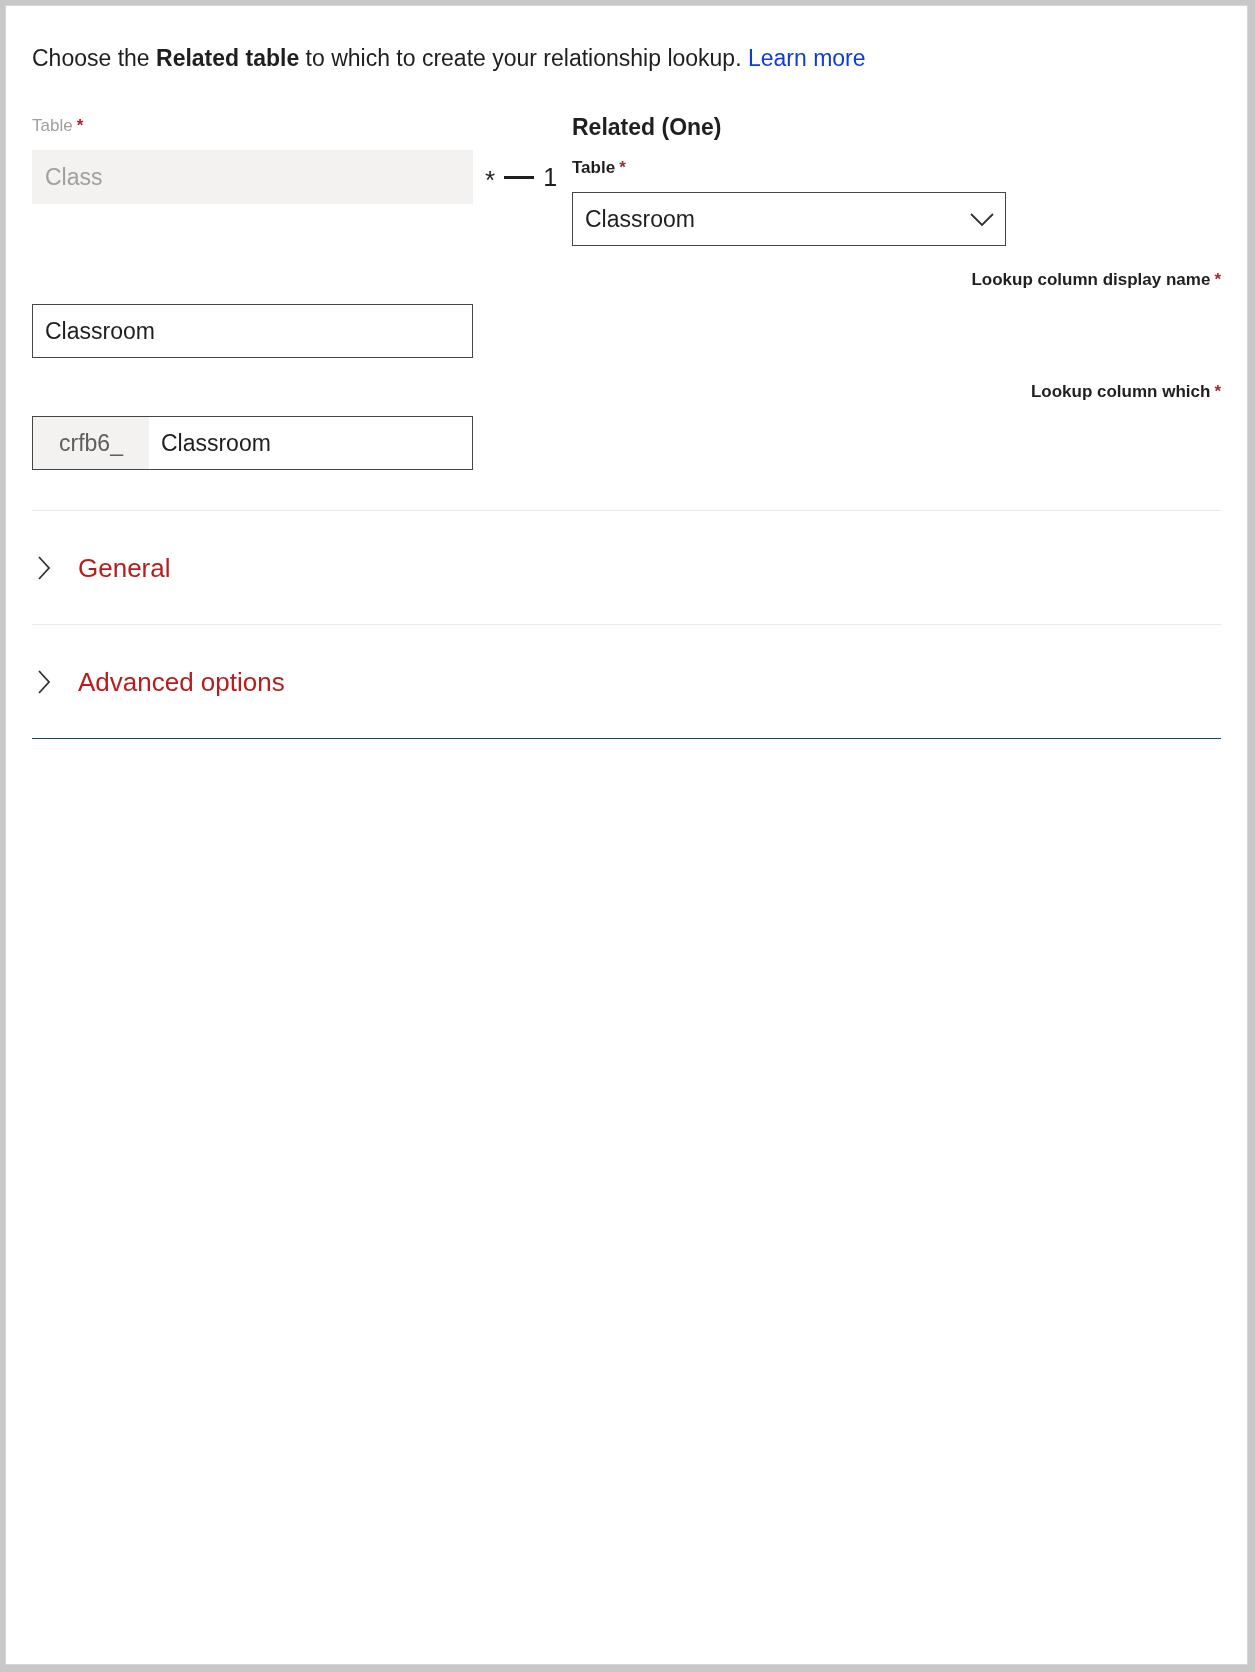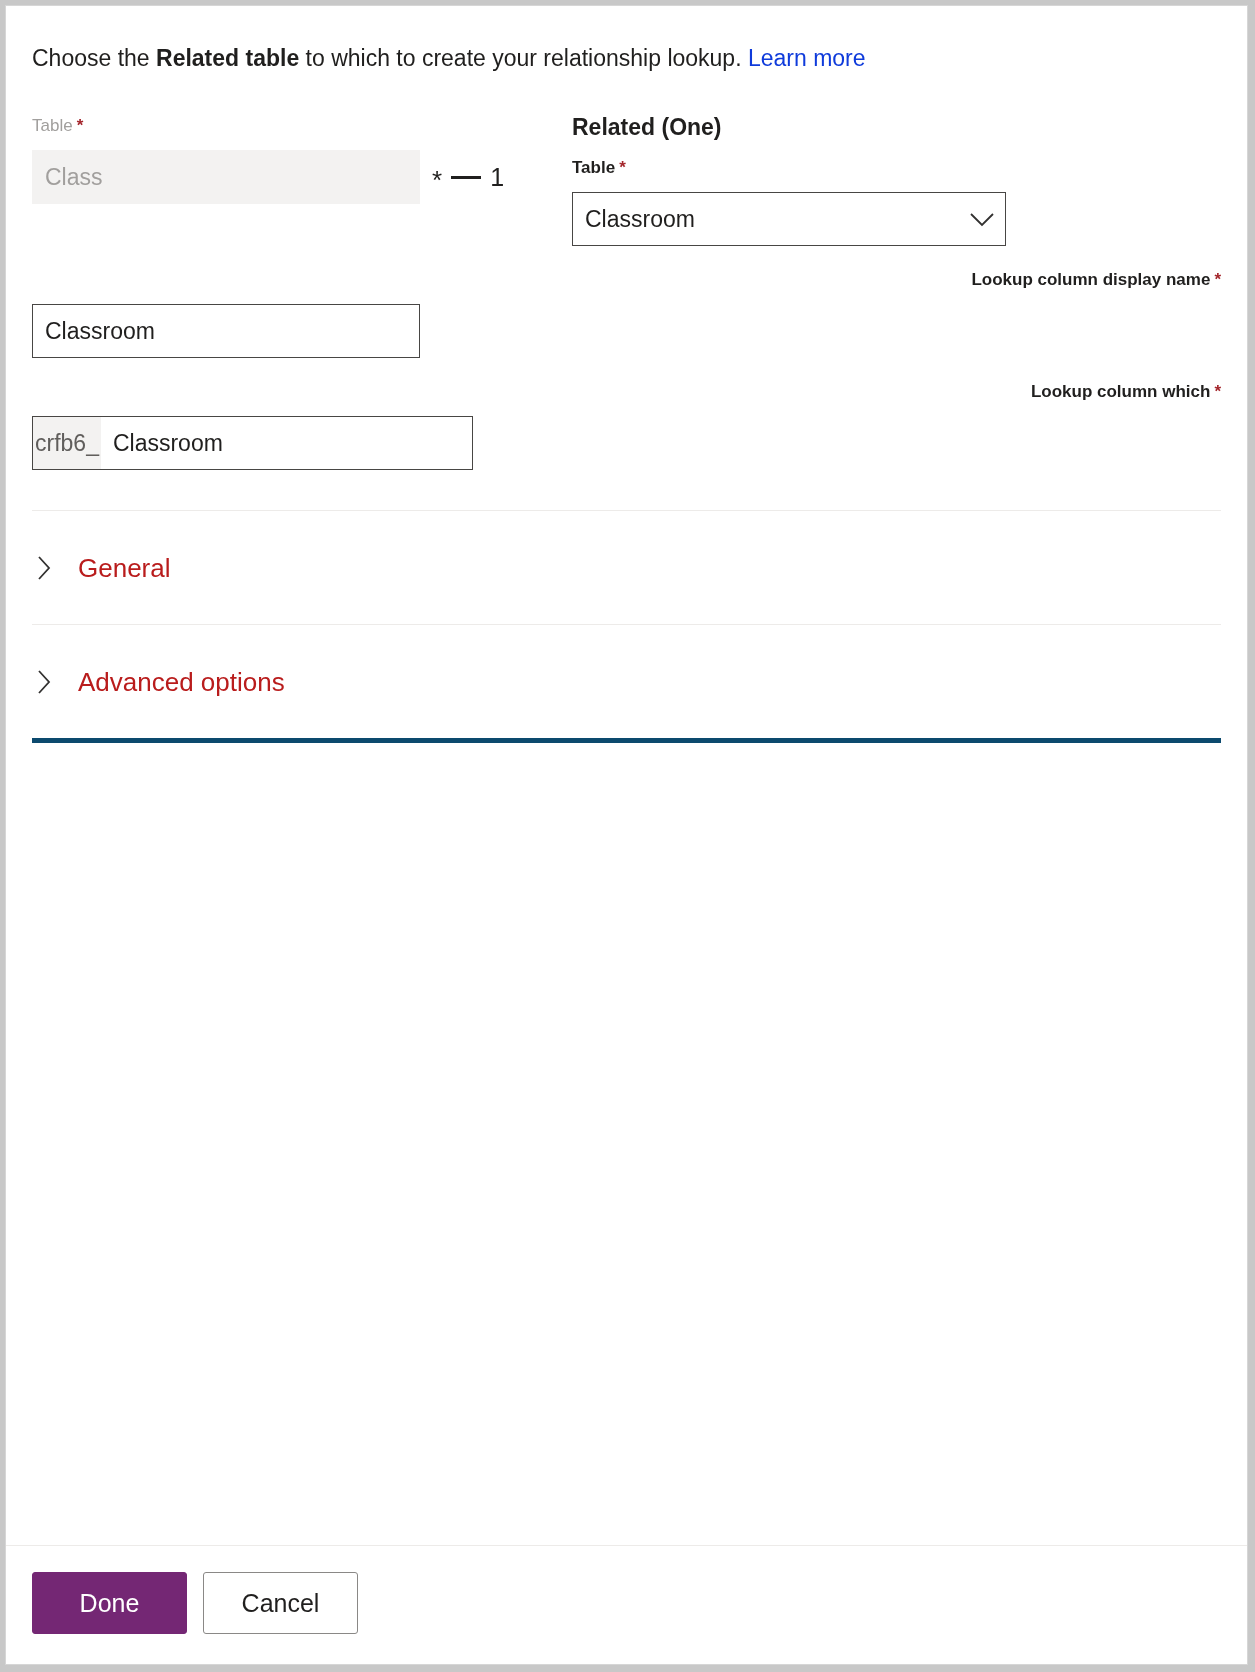--- a/index.html
+++ b/index.html
@@ -119,21 +119,21 @@
     background: #ffffff;
     font-size: 23px;
     color: #201f1e;
     padding: 0 12px;
   }
   .textbox.readonly {
     background: #f3f2f1;
     border-color: transparent;
     color: #a19f9d;
   }
-  .textbox.w-left { width: 388px; }
+  .textbox.w-left { width: 441px; }
   .textbox.w-dd { width: 434px; padding-right: 0; }
 
   .dropdown {
     position: relative;
     display: flex;
     align-items: center;
     justify-content: space-between;
     cursor: pointer;
   }
   .dropdown .dd-value { flex: 1 1 auto; }
@@ -175,21 +175,21 @@
     align-items: stretch;
     width: 441px;
     background: #ffffff;
   }
   .prefixbox .prefix {
     background: #f3f2f1;
     color: #605e5c;
     font-size: 23px;
     display: flex;
     align-items: center;
-    padding: 0 2px;
+    padding: 0 26px;
     flex: 0 0 auto;
   }
   .prefixbox .prefix-input {
     flex: 1 1 auto;
     display: flex;
     align-items: center;
     padding: 0 12px;
     font-size: 23px;
     color: #201f1e;
   }
@@ -197,21 +197,21 @@
   
   .accordion-wrap { margin-top: 40px; }
   .accordion {
     border-top: 1px solid #edebe9;
     height: 113px;
     display: flex;
     align-items: center;
     cursor: pointer;
     padding-left: 4px;
   }
-  .accordion:last-of-type { border-bottom: 5px solid #0c4a6e; }
+  .accordion:last-of-type { border-bottom: 1px solid #0c4a6e; }
   .accordion .chev {
     width: 42px;
     display: flex;
     align-items: center;
     justify-content: flex-start;
     flex: 0 0 42px;
   }
   .accordion .acc-label {
     font-size: 26px;
     color: #b91c1c;
@@ -336,18 +336,14 @@
           </svg>
         </span>
         <span class="acc-label">Advanced options</span>
       </div>
     </div>
 
   </div>
 
   <div class="spacer"></div>
 
-  <div class="panel-footer">
-    <button class="btn btn-primary">Done</button>
-    <button class="btn btn-secondary">Cancel</button>
-  </div>
 
 </div>
 
 </body></html>

